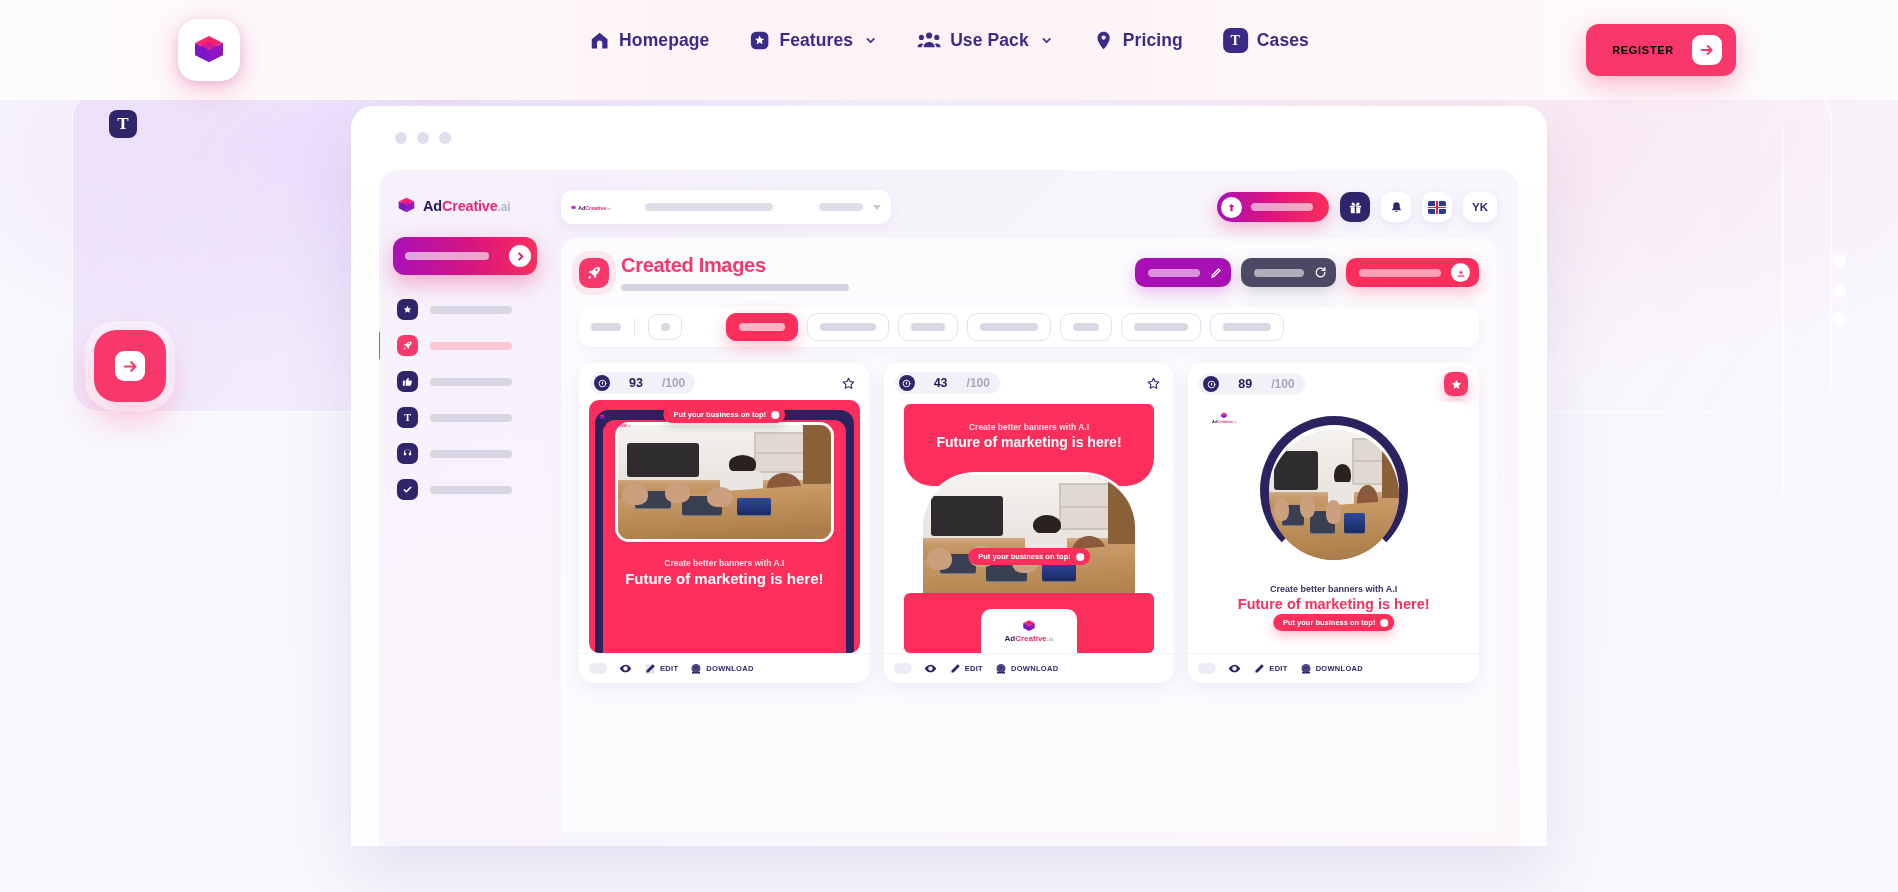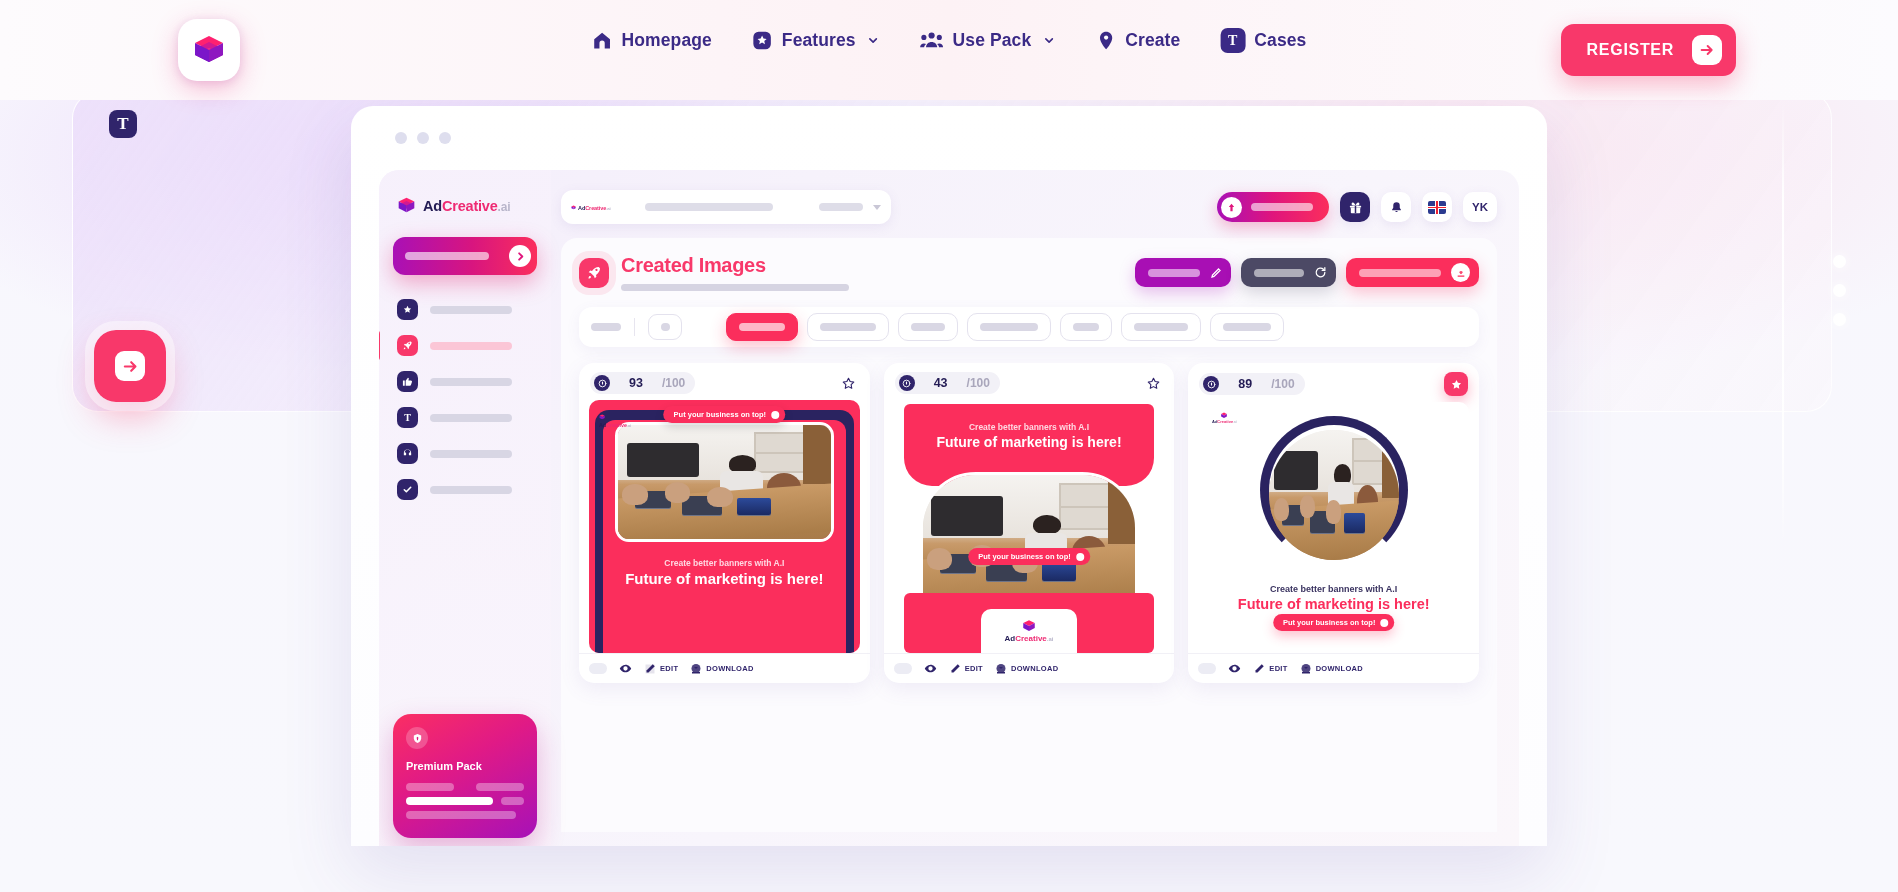--- a/index.html
+++ b/index.html
@@ -44,21 +44,21 @@
   }
   .register-btn {
     position: absolute; right: 162px; top: 24px;
     height: 52px; padding: 0 14px 0 26px; border: none;
     border-radius: 13px;
     background: #f8386a;
     box-shadow: 0 9px 24px rgba(248,56,106,.33);
     display: flex; align-items: center; gap: 18px; cursor: pointer;
   }
   .register-btn .rlabel {
-    color: #ffffff; font-size: 16px; font-weight: 700; letter-spacing: .7px;
+    color: #000000; font-size: 11px; font-weight: 700; letter-spacing: .7px;
   }
   .register-arrow {
     width: 30px; height: 30px; border-radius: 9px; background: #fff;
     display: flex; align-items: center; justify-content: center;
   }
 
   
   .hero {
     position: absolute; top: 100px; left: 0; width: 1898px; height: 792px;
     background: linear-gradient(180deg,#f8f7fd 0%,#f8f8fd 100%);
@@ -461,21 +461,21 @@
         </span>
       </div>
 
       <div class="nav-item">
         <span class="nav-ico">
           <svg width="21" height="21" viewBox="0 0 24 24" fill="#3b2a86">
             <path d="M12 2C8.1 2 5 5.1 5 9c0 5.2 7 13 7 13s7-7.8 7-13c0-3.9-3.1-7-7-7z"></path>
             <circle cx="12" cy="8.6" r="2.4" fill="#fff"></circle>
           </svg>
         </span>
-        <span>Create</span>
+        <span>Pricing</span>
       </div>
 
       <div class="nav-item">
         <span class="nav-ico">
           <span class="badge-sq" style="font-family:'Liberation Serif',serif;">T</span>
         </span>
         <span>Cases</span>
       </div>
 
     </div>
@@ -586,42 +586,20 @@
             <div class="side-item">
               <span class="ico">
                 <svg width="11" height="11" viewBox="0 0 24 24" fill="none" stroke="#fff" stroke-width="3.4" stroke-linecap="round" stroke-linejoin="round">
                     <path d="M5 12.5l4.5 4.5L19 7"></path>
                   </svg>
               </span>
               <span class="lbl"></span>
             </div>
           </div>
 
-          <div class="premium">
-            <div class="premium-badge">
-              <svg width="11" height="11" viewBox="0 0 24 24" fill="#fff">
-                  <path d="M12 2l8 3.5v6c0 5-3.4 9-8 10.5C7.4 20.5 4 16.5 4 11.5v-6z"></path>
-                  <path d="M12 8l3 3.6h-1.8V16h-2.4v-4.4H9z" fill="#e0157c"></path>
-                </svg>
-            </div>
-            <div class="premium-title">Premium Pack</div>
-            <div class="premium-rows">
-              <div class="prow">
-                  <span class="pbar" style="width:48px"></span>
-                  <span class="pbar" style="width:48px;margin-left:auto"></span>
-                </div>
-              <div class="prow">
-                  <span class="pbar white" style="width:92px"></span>
-                  <span class="pbar" style="width:24px"></span>
-                </div>
-              <div class="prow">
-                  <span class="pbar" style="width:110px"></span>
-                </div>
-            </div>
-          </div>
         </div>
 
         <div class="main">
 
           <div class="topbar">
             <div class="searchbar">
               <span class="mini-brand">
                 <svg width="13" height="13" viewBox="0 0 34 34">
                   <polygon points="17,3 31,10 17,17 3,10" fill="#ff2170"></polygon>
                   <polygon points="3,10 17,17 17,29 3,22" fill="#7b16c9"></polygon>

